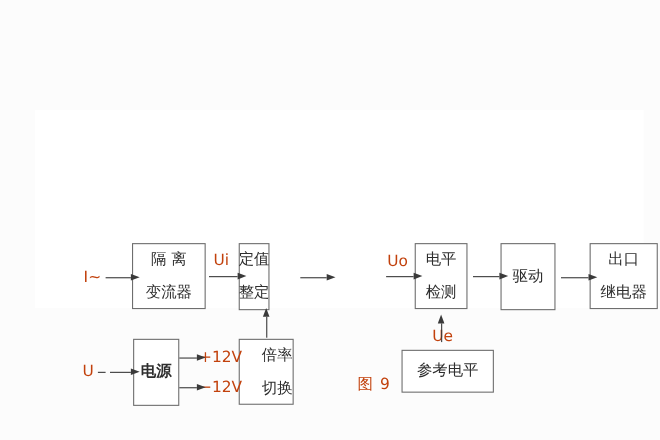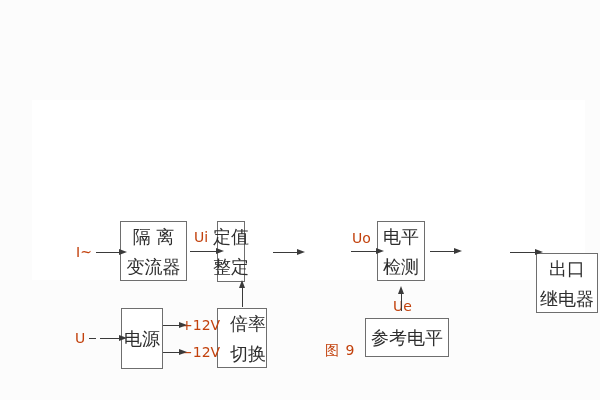--- a/index.html
+++ b/index.html
@@ -10,32 +10,32 @@
     color:#2e2e2e;
   }
   .figure-canvas{
     position:absolute;left:32px;top:100px;width:553px;height:180px;
     background:#ffffff;
   }
   .blk{
     position:absolute;box-sizing:border-box;
     border:1px solid #6e6e6e;background:#ffffff;
     display:flex;flex-direction:column;justify-content:center;align-items:center;
-    gap:15px;font-size:18px;line-height:15px;color:#2e2e2e;
+    gap:15px;font-size:14px;line-height:15px;color:#2e2e2e;
     white-space:nowrap;
   }
   
   .blk-isolation{left:88px;top:121px;width:67px;height:60px;}
   .blk-setting{left:185px;top:121px;width:28px;height:61px;}
   .blk-rectify{left:266px;top:121px;width:51px;height:60px;}
   .blk-level{left:345px;top:121px;width:48px;height:60px;}
   .blk-drive{left:423px;top:121px;width:50px;height:61px;}
-  .blk-output{left:504px;top:121px;width:62px;height:60px;margin-top:32px;}
+  .blk-output{left:504px;top:121px;width:62px;height:60px;}
   
-  .blk-power{left:89px;top:208px;width:42px;height:61px;}
+  .blk-power{left:89px;top:208px;width:42px;height:61px;font-weight:bold;}
   .blk-ratio{left:185px;top:208px;width:50px;height:60px;align-items:flex-end;}
   .blk-reference{left:333px;top:218px;width:84px;height:39px;text-align:center;}
 
   .lbl{position:absolute;font-size:14px;line-height:14px;color:#c2410c;white-space:nowrap;}
   .lbl-i{left:44px;top:145px;}
   .lbl-u{left:43px;top:231px;}
   .lbl-ui{left:162px;top:130px;}
   .lbl-uo{left:320px;top:131px;}
   .lbl-ue{left:361px;top:199px;}
   .lbl-p12{left:149px;top:218px;}
@@ -78,20 +78,23 @@
     <span>变流器</span>
   </div>
   <div class="blk blk-setting">
     <span>定值</span>
     <span>整定</span>
   </div>
   <div class="blk blk-level">
     <span>电平</span>
     <span>检测</span>
   </div>
+  <div class="blk blk-drive">
+    <span>驱动</span>
+  </div>
   <div class="blk blk-output">
     <span>出口</span>
     <span>继电器</span>
   </div>
 
   <div class="blk blk-power">
     <span>电源</span>
   </div>
   <div class="blk blk-ratio">
     <span>倍率</span>

